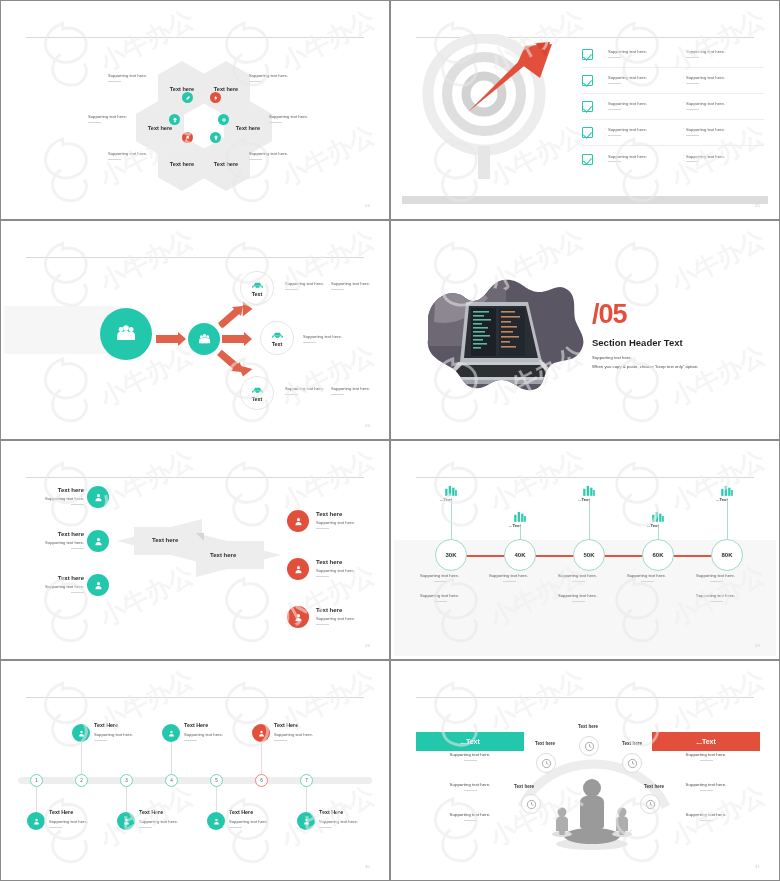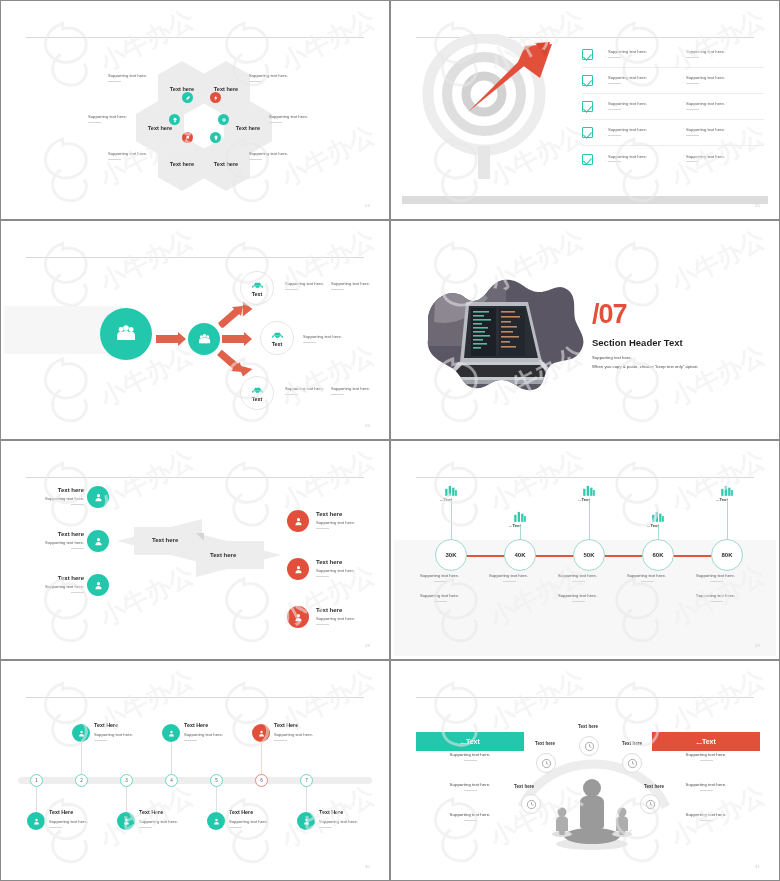--- a/index.html
+++ b/index.html
@@ -594,21 +594,21 @@
                 <rect x="85" y="70" width="15" height="1.6"></rect>
             </g>
             <path d="M28 104 L142 104 L128 86 L42 86 Z" fill="#c6c9ce"></path>
             <path d="M34 101 L136 101 L124 89 L46 89 Z" fill="#2d2f33"></path>
             <path d="M24 104 L146 104 L148 108 L22 108 Z" fill="#9fa3a9"></path>
           </g>
         </g>
       </svg>
 
       <div style="position:absolute; left:198px; top:77px;">
-        <div class="sec-num">/07</div>
+        <div class="sec-num">/05</div>
         <div class="sec-title">Section Header Text</div>
         <div class="sec-sub">Supporting text here.</div>
         <div class="sec-sub" style="margin-top:2px;">When you copy &amp; paste, choose "keep text only" option.</div>
       </div>
 
       <div class="pgnum"></div>
       <div class="wm">
         <svg viewBox="0 0 390 220" preserveAspectRatio="none">
           <g fill="none" stroke="#e8e8e8" stroke-width="3">
             <path d="M60 20c-18 6-24 26-10 36 14 10 34 2 34-14 0-12-12-20-24-16z"></path>

